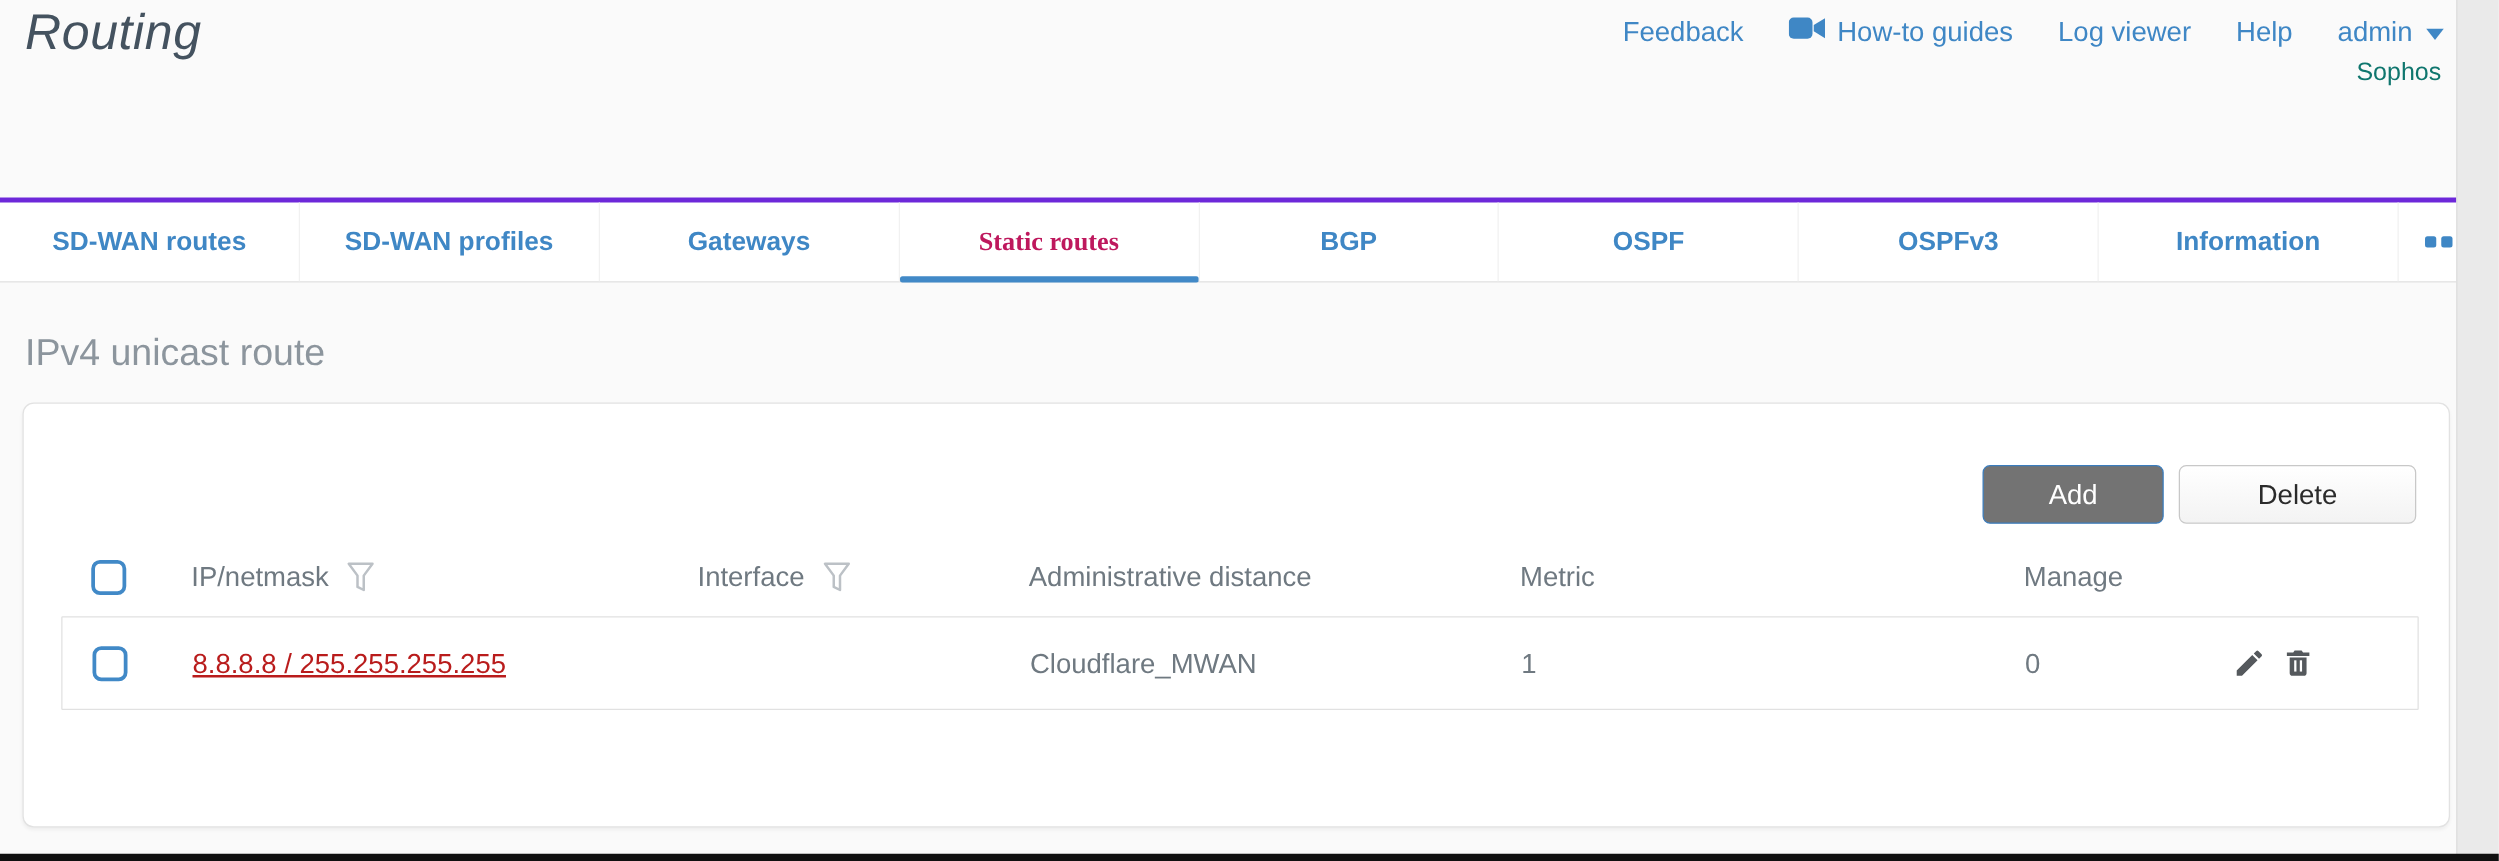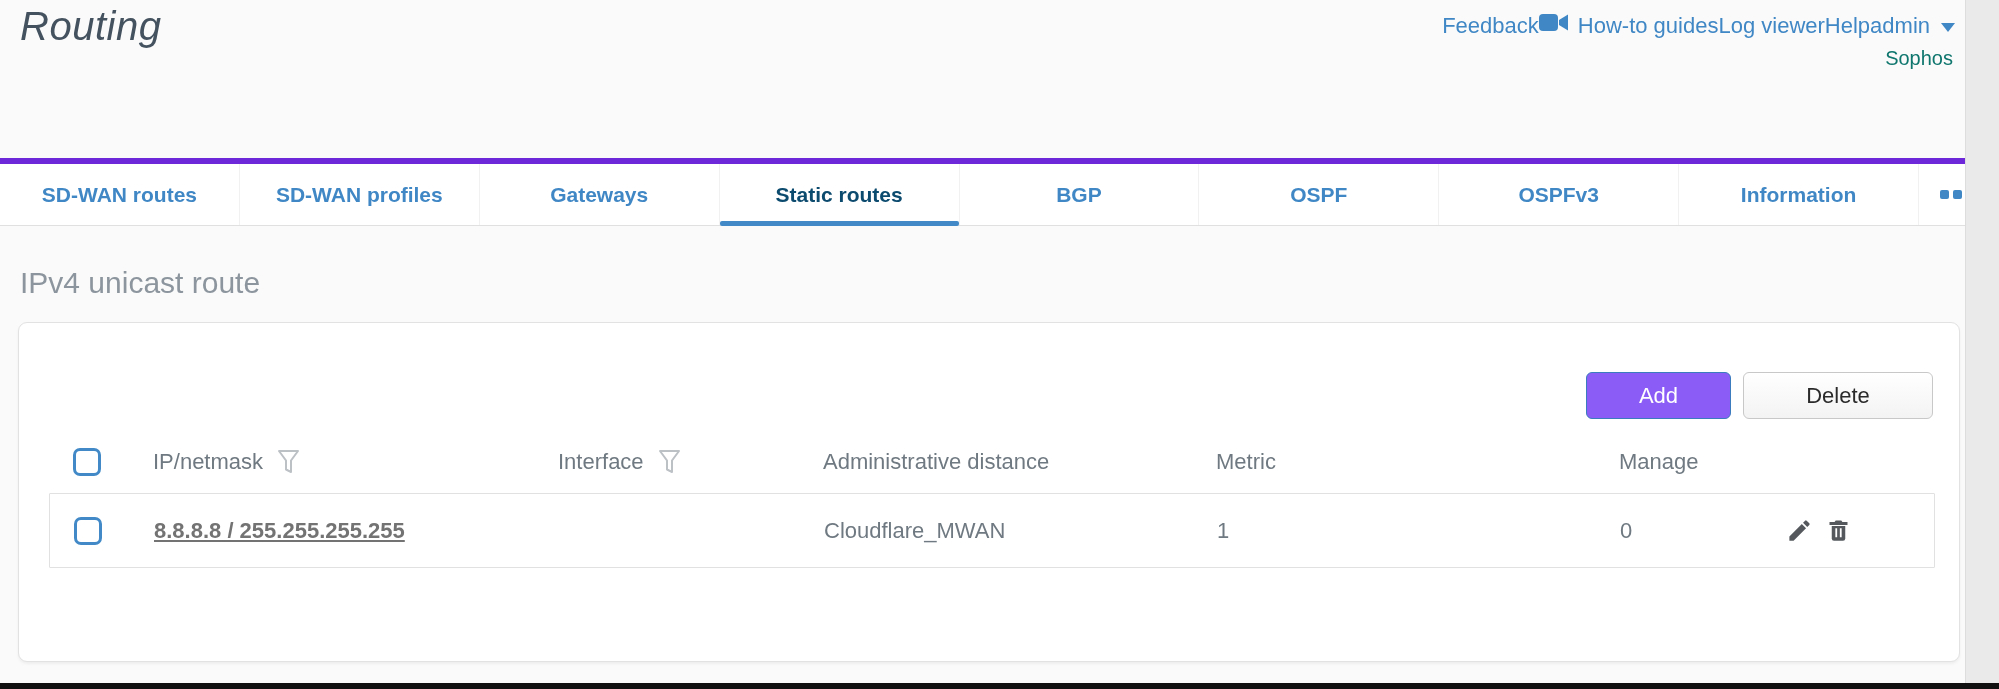--- a/index.html
+++ b/index.html
@@ -12,46 +12,46 @@
     color:#44525f;
   }
 
   
   .page-title {
     position:absolute; left:20px; top:4px;
     font-size:40px; font-weight:300; color:#44525f; letter-spacing:0.5px;font-style:italic;
   }
   .top-nav {
     position:absolute; top:12px; right:44px;
-    display:flex; align-items:center; 
+    display:flex; align-items:center; gap:36px;
     font-size:22px; font-weight:500; color:#3f87c5;
   }
   .top-nav .nav-link { display:flex; align-items:center; gap:9px; cursor:pointer; white-space:nowrap; }
   .caret-down {
     width:0; height:0; border-left:7px solid transparent; border-right:7px solid transparent;
     border-top:9px solid #3f87c5; margin-left:2px; margin-top:3px;
   }
   .org-label {
     position:absolute; top:47px; right:46px;
     font-size:20px; color:#0f766e; font-weight:400;
   }
 
   
   .tab-bar {
     position:absolute; left:0; top:158px; width:1996px; height:68px;
     background:#ffffff; display:flex;
-    border-top:6px solid #6d28d9; border-bottom:1px solid #e0e0e0;
+    border-top:4px solid #6d28d9; border-bottom:1px solid #e0e0e0;
   }
   .tab {
     flex:1 1 0; display:flex; align-items:center; justify-content:center;
     font-size:21px; font-weight:700; color:#3f87c5; cursor:pointer;
     position:relative; border-left:1px solid #f1f1f1; white-space:nowrap;
   }
   .tab:first-child { border-left:none; }
-  .tab.active { color:#0c4a6e; }
+  .tab.active { color:#be185d;font-family:Liberation Serif, serif; }
   .tab.active::after {
     content:""; position:absolute; left:0; right:0; bottom:-1px; height:5px;
     background:#4189c7; border-radius:2px;
   }
   .tab-overflow { flex:0 0 78px; display:flex; align-items:center; justify-content:center; gap:4px;
     border-left:1px solid #f1f1f1; cursor:pointer; }
   .tab-overflow .dot { width:9px; height:9px; background:#3f87c5; border-radius:2px; }
 
   
   .section-title {
@@ -63,21 +63,21 @@
   .card {
     position:absolute; left:18px; top:322px; width:1942px; height:340px;
     background:#ffffff; border:1px solid #e2e2e2; border-radius:9px;
     box-shadow:0 2px 3px rgba(0,0,0,0.05);
   }
   .card-toolbar {
     position:absolute; top:49px; right:26px; display:flex; gap:12px;
   }
   .btn { font-family:"Liberation Sans", sans-serif; font-size:22px; height:47px; border-radius:6px; cursor:pointer; }
   .btn-primary {
-    width:145px; background:#8b5cf6; color:#ffffff; border:1px solid #3a7cbd;
+    width:145px; background:#737373; color:#ffffff; border:1px solid #3a7cbd;
   }
   .btn-secondary {
     width:190px; background:linear-gradient(#ffffff,#f3f3f3); color:#2b2b2b;
     border:1px solid #c8c8c8;
   }
 
   
   .route-table { position:absolute; left:30px; top:108px; width:1886px; }
   .t-row {
     display:grid;
@@ -86,21 +86,21 @@
   }
   .t-head { height:62px; color:#6f7981; font-size:22px; }
   .t-data { height:75px; border:1px solid #e1e1e1; border-radius:1px; font-size:22px; }
   .cell { padding-left:24px; display:flex; align-items:center; gap:14px; }
   .cell-check { justify-content:flex-start; padding-left:24px; }
   .checkbox {
     width:28px; height:28px; background:#fff;
     border:3px solid #4189c7; border-radius:7px; cursor:pointer;
   }
   .funnel-icon svg { display:block; }
-  .route-link { color:#737373; font-weight:700; text-decoration:underline; cursor:pointer; }
+  .route-link { color:#b91c1c; font-weight:400; text-decoration:underline; cursor:pointer; }
   .muted { color:#6f7981; }
   .manage-cell { gap:12px; }
   .icon-btn { cursor:pointer; display:flex; align-items:center; }
 
   
   .scroll-gutter {
     position:absolute; top:0; right:0; width:34px; height:689px;
     background:#eaeaea; border-left:1px solid #dddddd;
   }
   .bottom-edge {

